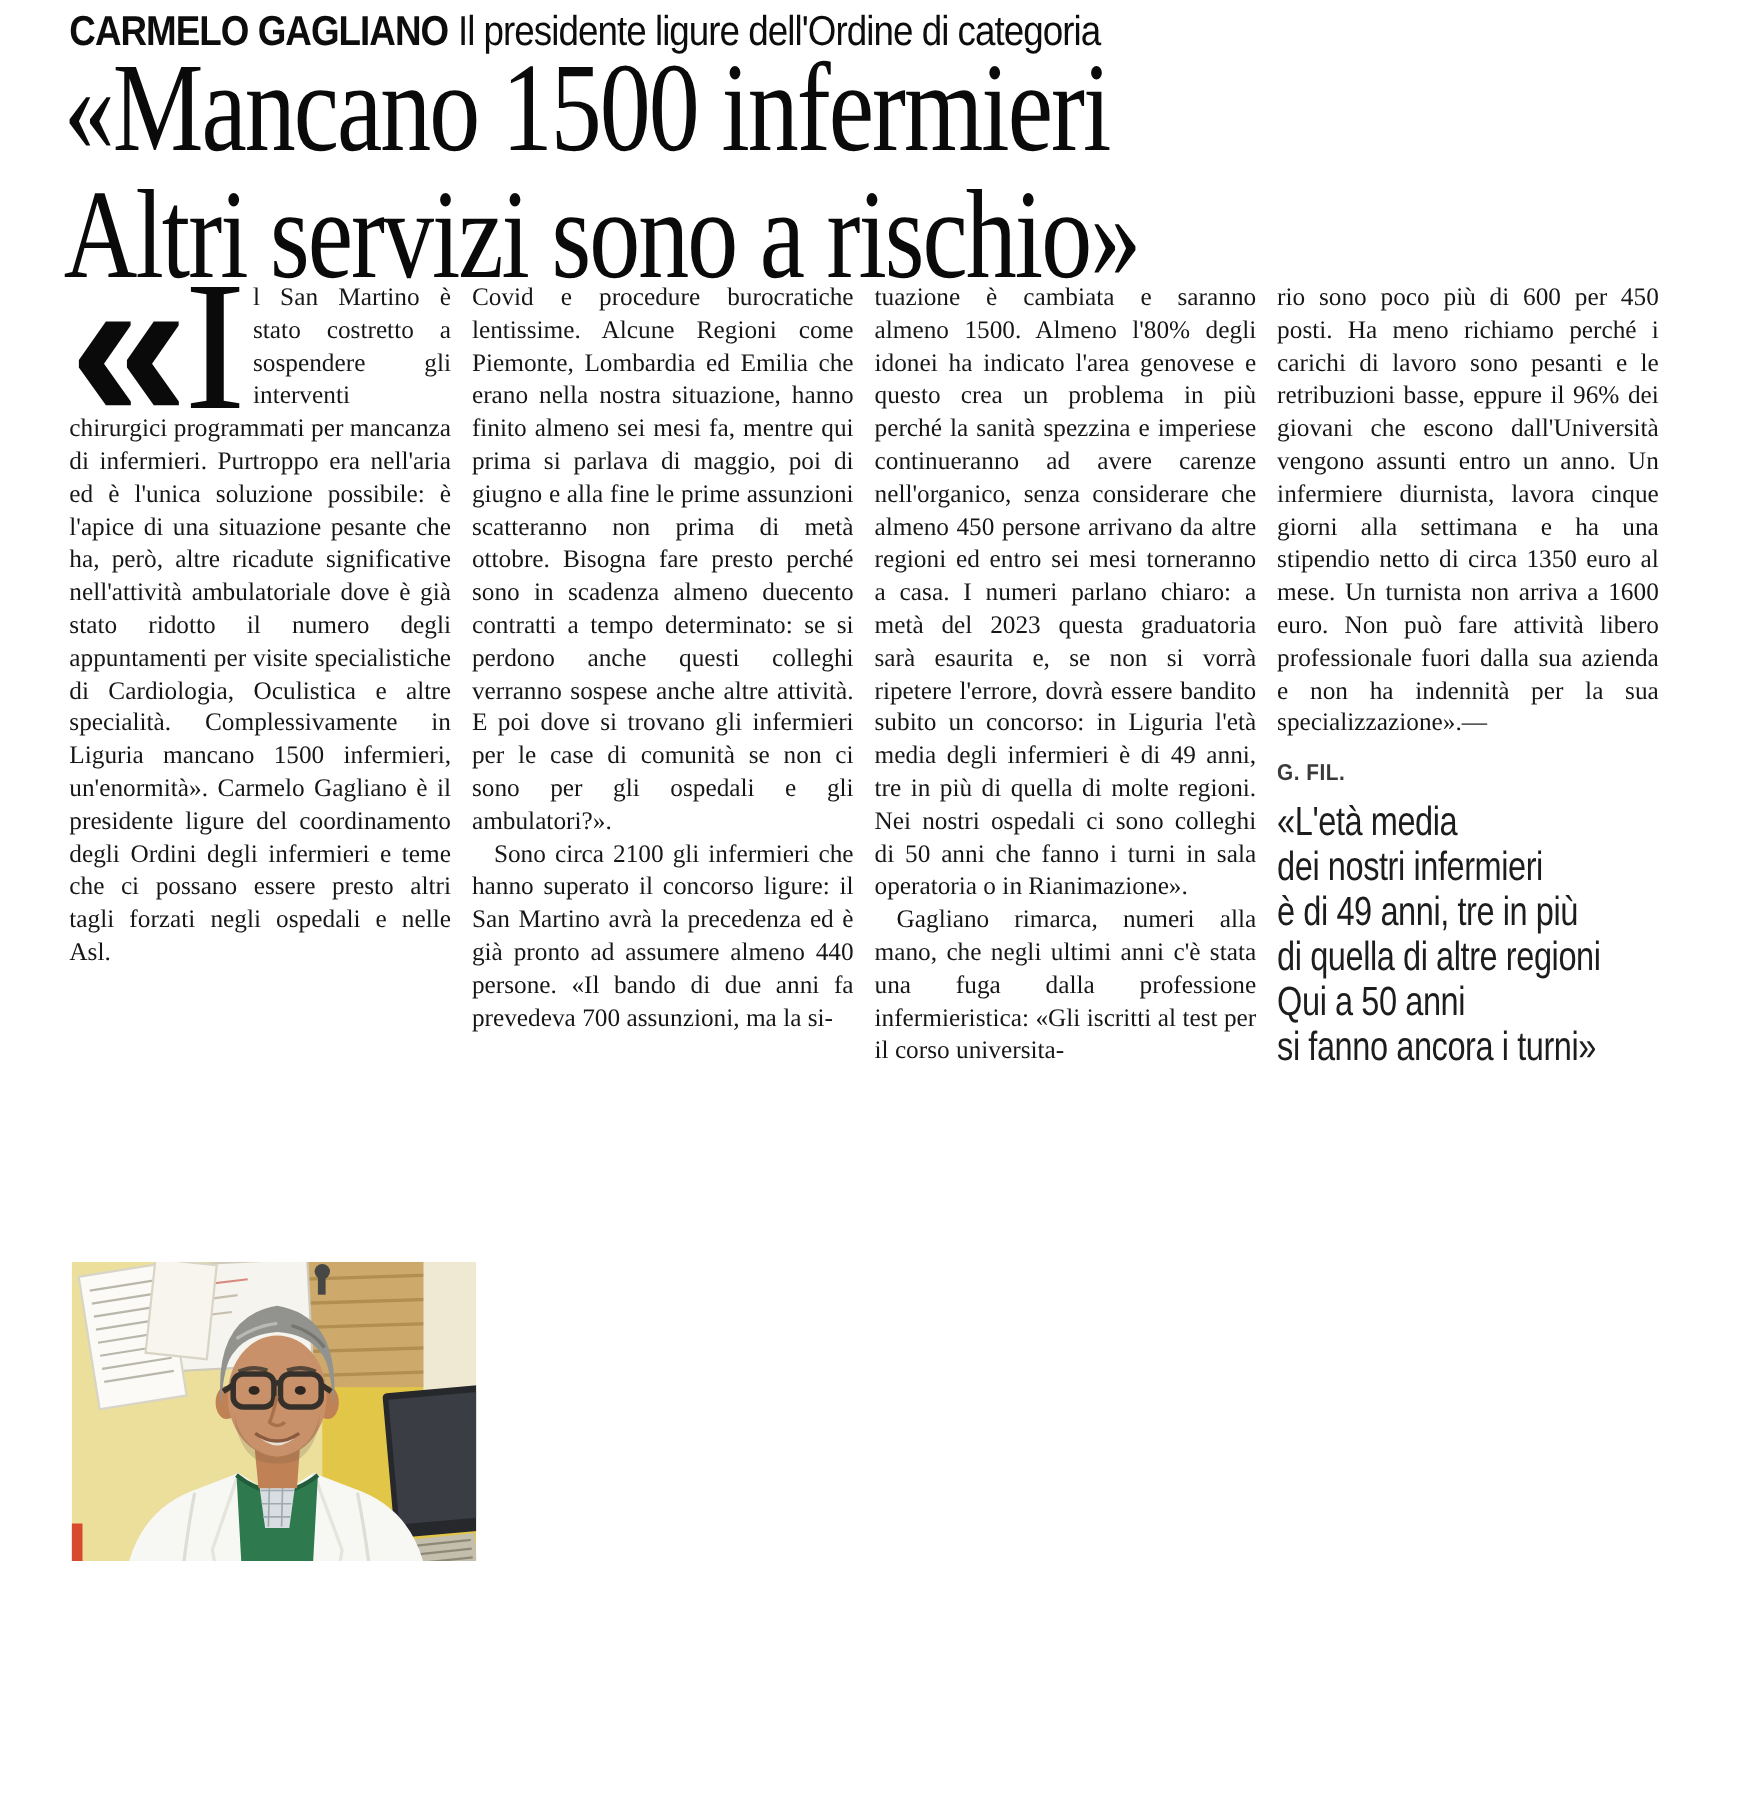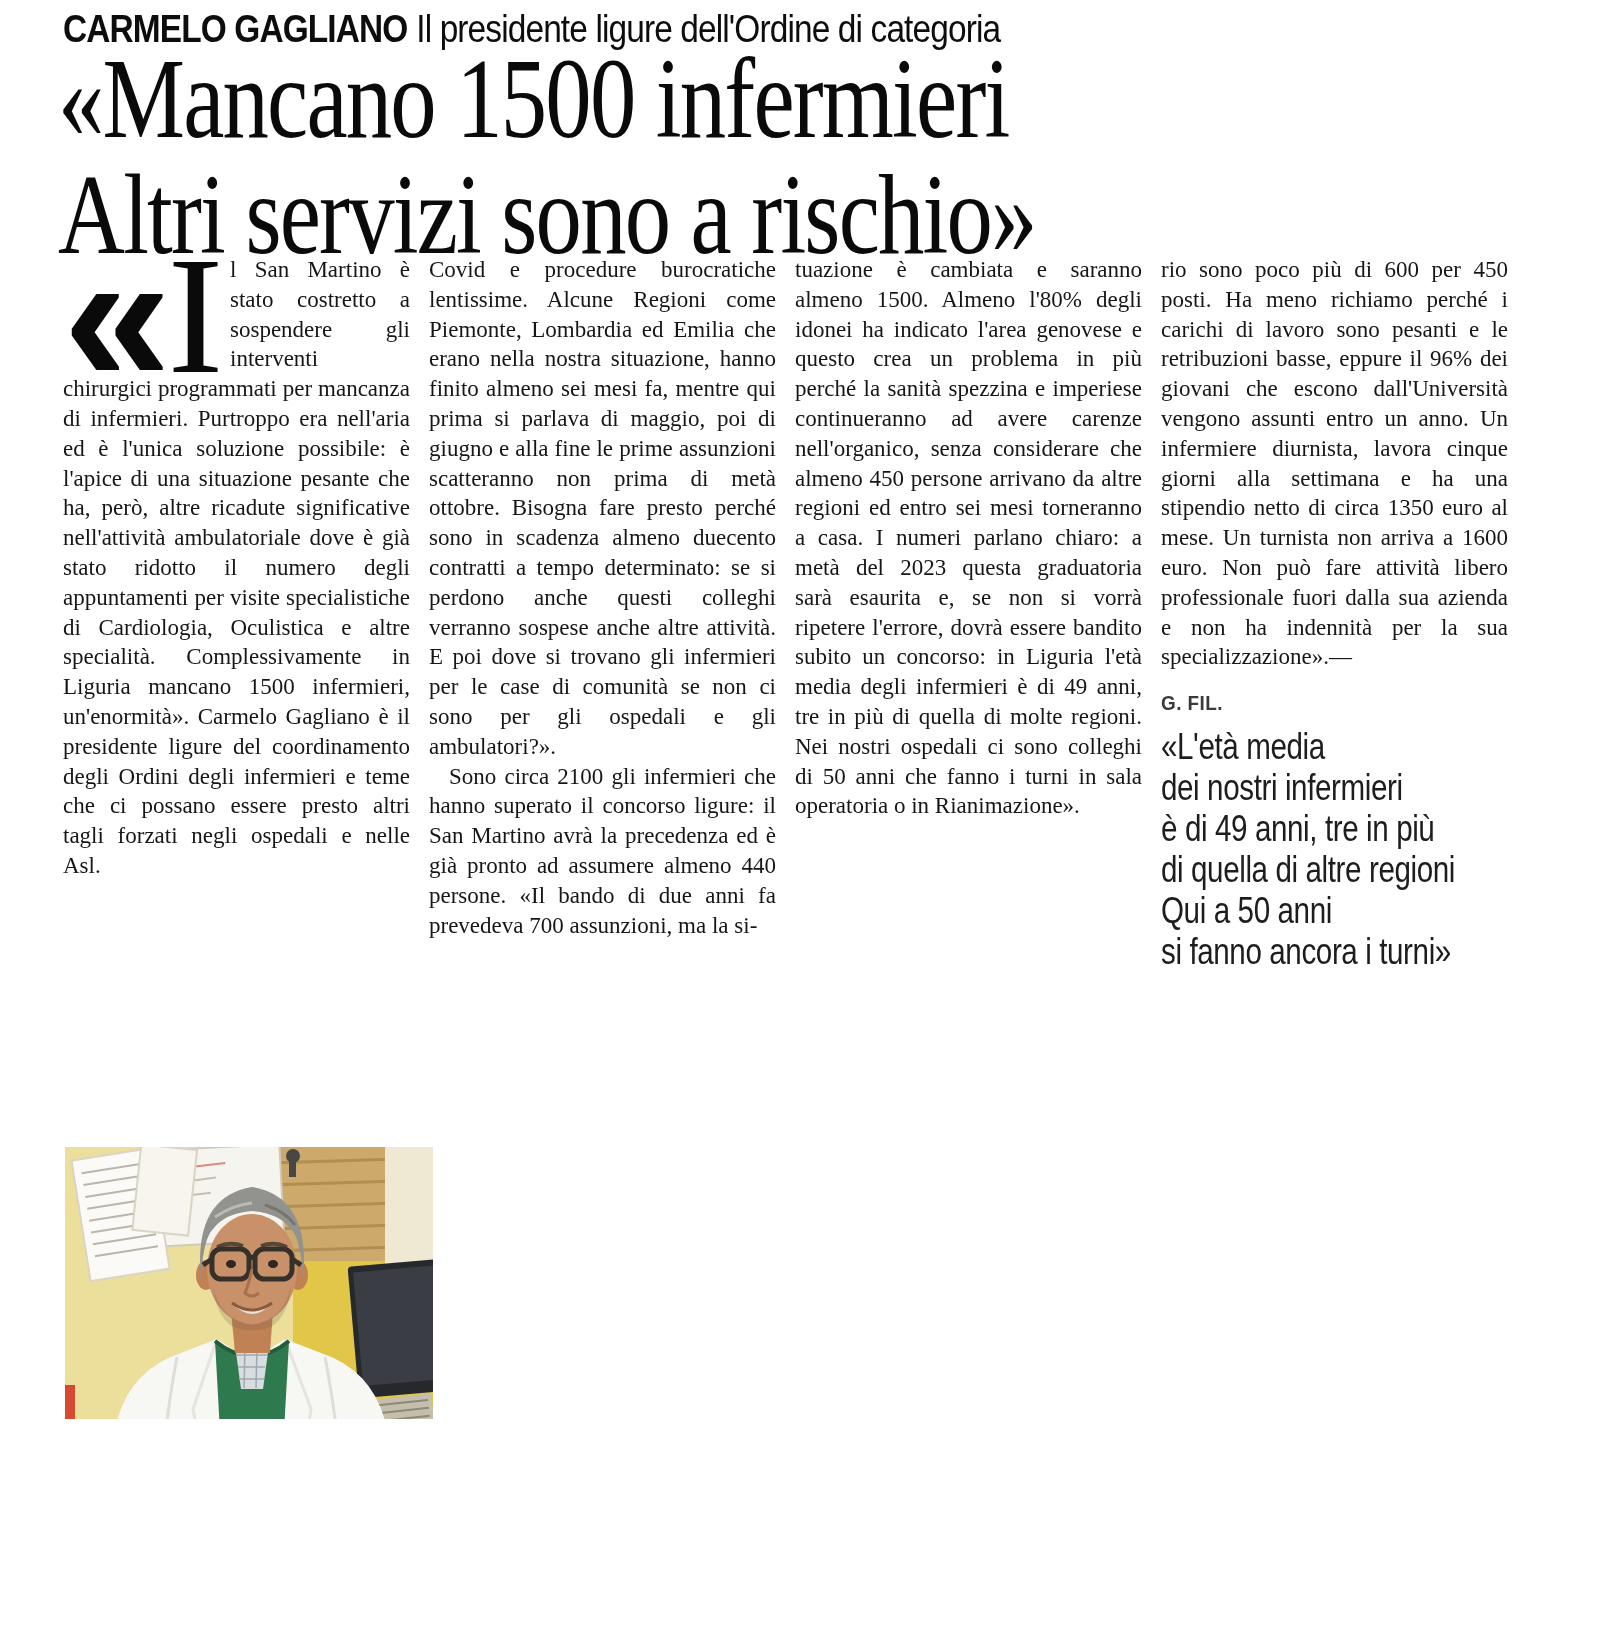--- a/index.html
+++ b/index.html
@@ -80,20 +80,21 @@
       </p>
     </div>
 
     <div class="col">
       <p>Covid e procedure burocratiche lentissime. Alcune Regioni come Piemonte, Lombardia ed Emilia che erano nella nostra situazione, hanno finito almeno sei mesi fa, mentre qui prima si parlava di maggio, poi di giugno e alla fine le prime assunzioni scatteranno non prima di metà ottobre. Bisogna fare presto perché sono in scadenza almeno duecento contratti a tempo determinato: se si perdono anche questi colleghi verranno sospese anche altre attività. E poi dove si trovano gli infermieri per le case di comunità se non ci sono per gli ospedali e gli ambulatori?».</p>
       <p class="indent">Sono circa 2100 gli infermieri che hanno superato il concorso ligure: il San Martino avrà la precedenza ed è già pronto ad assumere almeno 440 persone. «Il bando di due anni fa prevedeva 700 assunzioni, ma la si-</p>
     </div>
 
     <div class="col">
       <p>tuazione è cambiata e saranno almeno 1500. Almeno l'80% degli idonei ha indicato l'area genovese e questo crea un problema in più perché la sanità spezzina e imperiese continueranno ad avere carenze nell'organico, senza considerare che almeno 450 persone arrivano da altre regioni ed entro sei mesi torneranno a casa. I numeri parlano chiaro: a metà del 2023 questa graduatoria sarà esaurita e, se non si vorrà ripetere l'errore, dovrà essere bandito subito un concorso: in Liguria l'età media degli infermieri è di 49 anni, tre in più di quella di molte regioni. Nei nostri ospedali ci sono colleghi di 50 anni che fanno i turni in sala operatoria o in Rianimazione».</p>
+      <p class="indent">Gagliano rimarca, numeri alla mano, che negli ultimi anni c'è stata una fuga dalla professione infermieristica: «Gli iscritti al test per il corso universita-</p>
     </div>
 
     <div class="col">
       <p>rio sono poco più di 600 per 450 posti. Ha meno richiamo perché i carichi di lavoro sono pesanti e le retribuzioni basse, eppure il 96% dei giovani che escono dall'Università vengono assunti entro un anno. Un infermiere diurnista, lavora cinque giorni alla settimana e ha una stipendio netto di circa 1350 euro al mese. Un turnista non arriva a 1600 euro. Non può fare attività libero professionale fuori dalla sua azienda e non ha indennità per la sua specializzazione».—</p>
       <div class="byline">G. FIL.</div>
       <div class="pullquote">
         <div class="pq-line">«L'età media</div>
         <div class="pq-line">dei nostri infermieri</div>
         <div class="pq-line">è di 49 anni, tre in più</div>
         <div class="pq-line">di quella di altre regioni</div>

